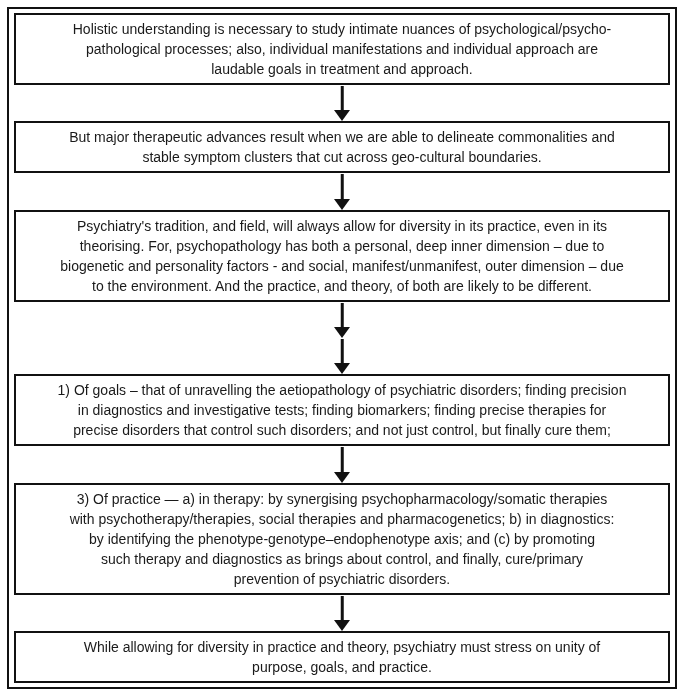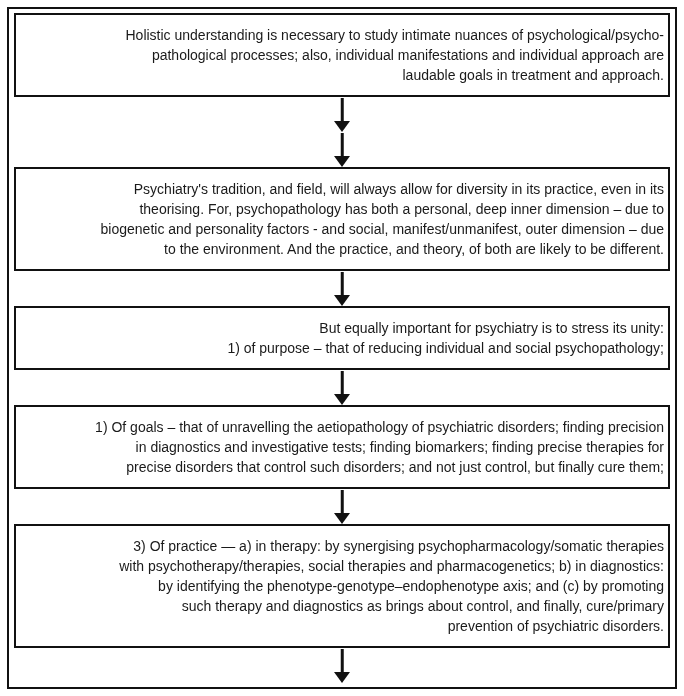--- a/index.html
+++ b/index.html
@@ -26,23 +26,23 @@
     flex-direction: column;
     padding: 4px 5px;
   }
   .box {
     box-sizing: border-box;
     border: 2px solid #111111;
     background: #ffffff;
     color: #1a1a1a;
     font-size: 14px;
     line-height: 20px;
-    text-align: right;
+    text-align: center;
     white-space: pre-line;
-    padding: 10px 4px;
+    padding: 4px 4px;
     flex: 0 0 auto;
   }
   .arrow {
     position: relative;
     flex: 1 1 0;
     min-height: 24px;
     width: 100%;
   }
   .arrow .stem {
     position: absolute;
@@ -72,38 +72,38 @@
 
   <div class="box">Holistic understanding is necessary to study intimate nuances of psychological/psycho-
 pathological processes; also, individual manifestations and individual approach are
 laudable goals in treatment and approach.</div>
 
   <div class="arrow">
     <div class="stem"></div>
     <div class="head"></div>
   </div>
 
+  <div class="box">But major therapeutic advances result when we are able to delineate commonalities and
+stable symptom clusters that cut across geo-cultural boundaries.</div>
 
   <div class="arrow">
     <div class="stem"></div>
     <div class="head"></div>
   </div>
 
   <div class="box">Psychiatry's tradition, and field, will always allow for diversity in its practice, even in its
 theorising. For, psychopathology has both a personal, deep inner dimension – due to
 biogenetic and personality factors - and social, manifest/unmanifest, outer dimension – due
 to the environment. And the practice, and theory, of both are likely to be different.</div>
 
   <div class="arrow">
     <div class="stem"></div>
     <div class="head"></div>
   </div>
 
-  <div class="box">But equally important for psychiatry is to stress its unity:
-1) of purpose – that of reducing individual and social psychopathology;</div>
 
   <div class="arrow">
     <div class="stem"></div>
     <div class="head"></div>
   </div>
 
   <div class="box">1) Of goals – that of unravelling the aetiopathology of psychiatric disorders; finding precision
 in diagnostics and investigative tests; finding biomarkers; finding precise therapies for
 precise disorders that control such disorders; and not just control, but finally cure them;</div>
 
@@ -116,14 +116,16 @@
 with psychotherapy/therapies, social therapies and pharmacogenetics; b) in diagnostics:
 by identifying the phenotype-genotype–endophenotype axis; and (c) by promoting
 such therapy and diagnostics as brings about control, and finally, cure/primary
 prevention of psychiatric disorders.</div>
 
   <div class="arrow">
     <div class="stem"></div>
     <div class="head"></div>
   </div>
 
+  <div class="box">While allowing for diversity in practice and theory, psychiatry must stress on unity of
+purpose, goals, and practice.</div>
 
 </div>
 
 </body></html>

